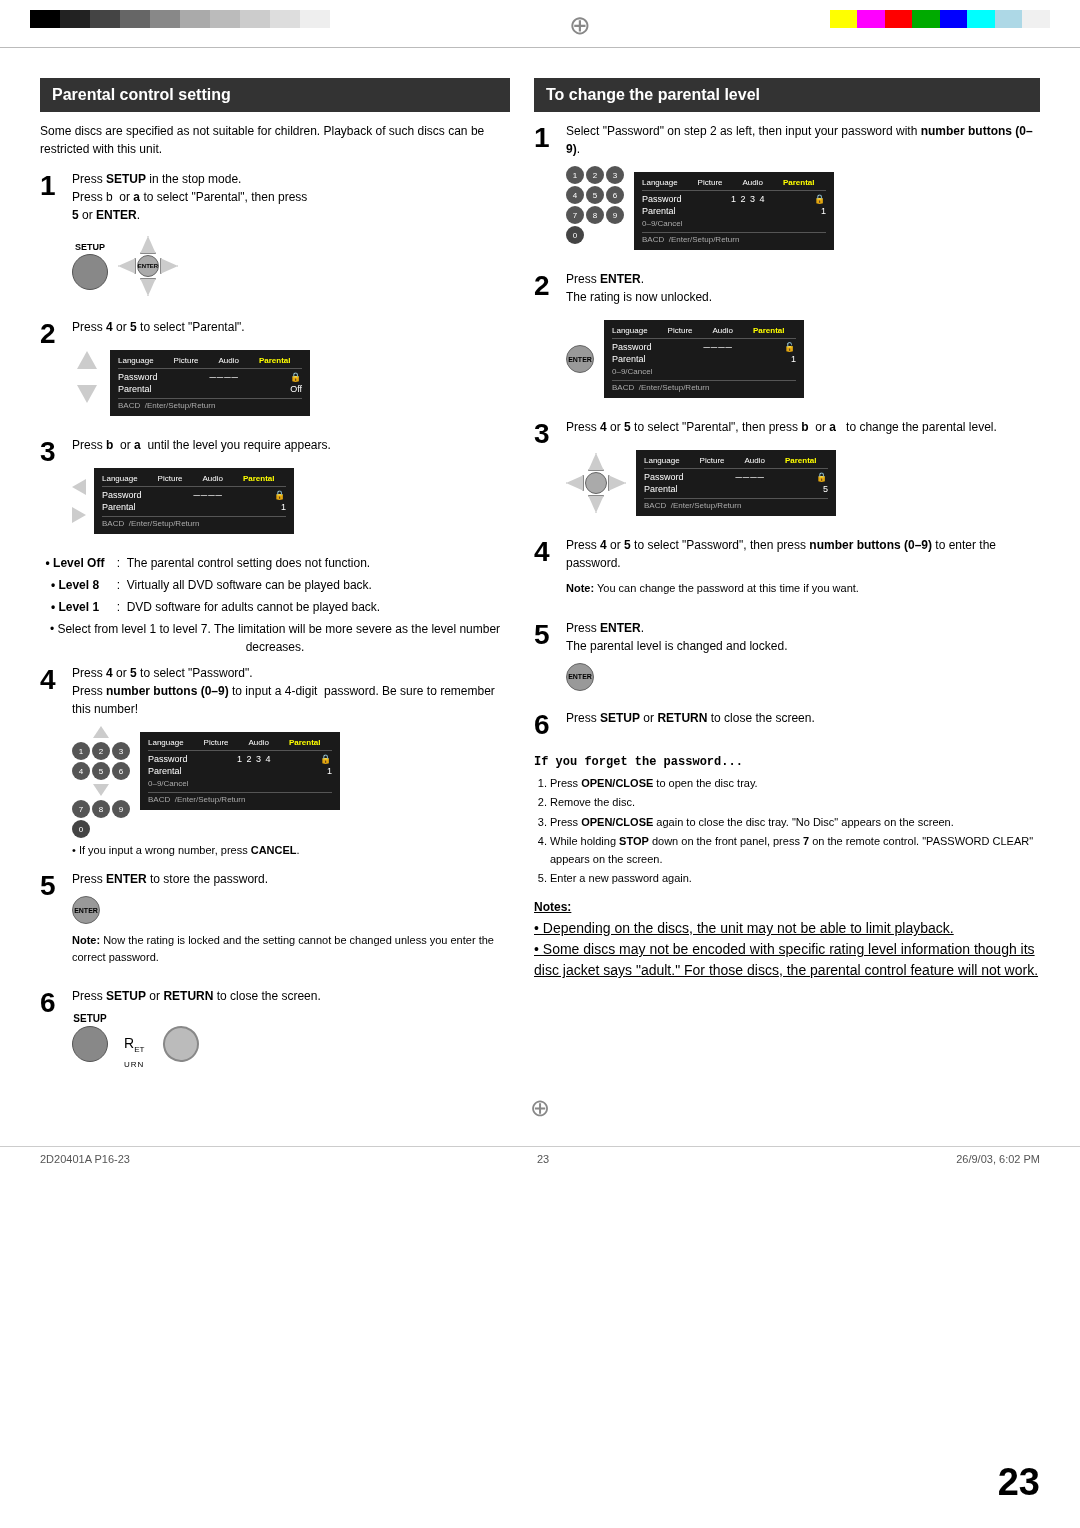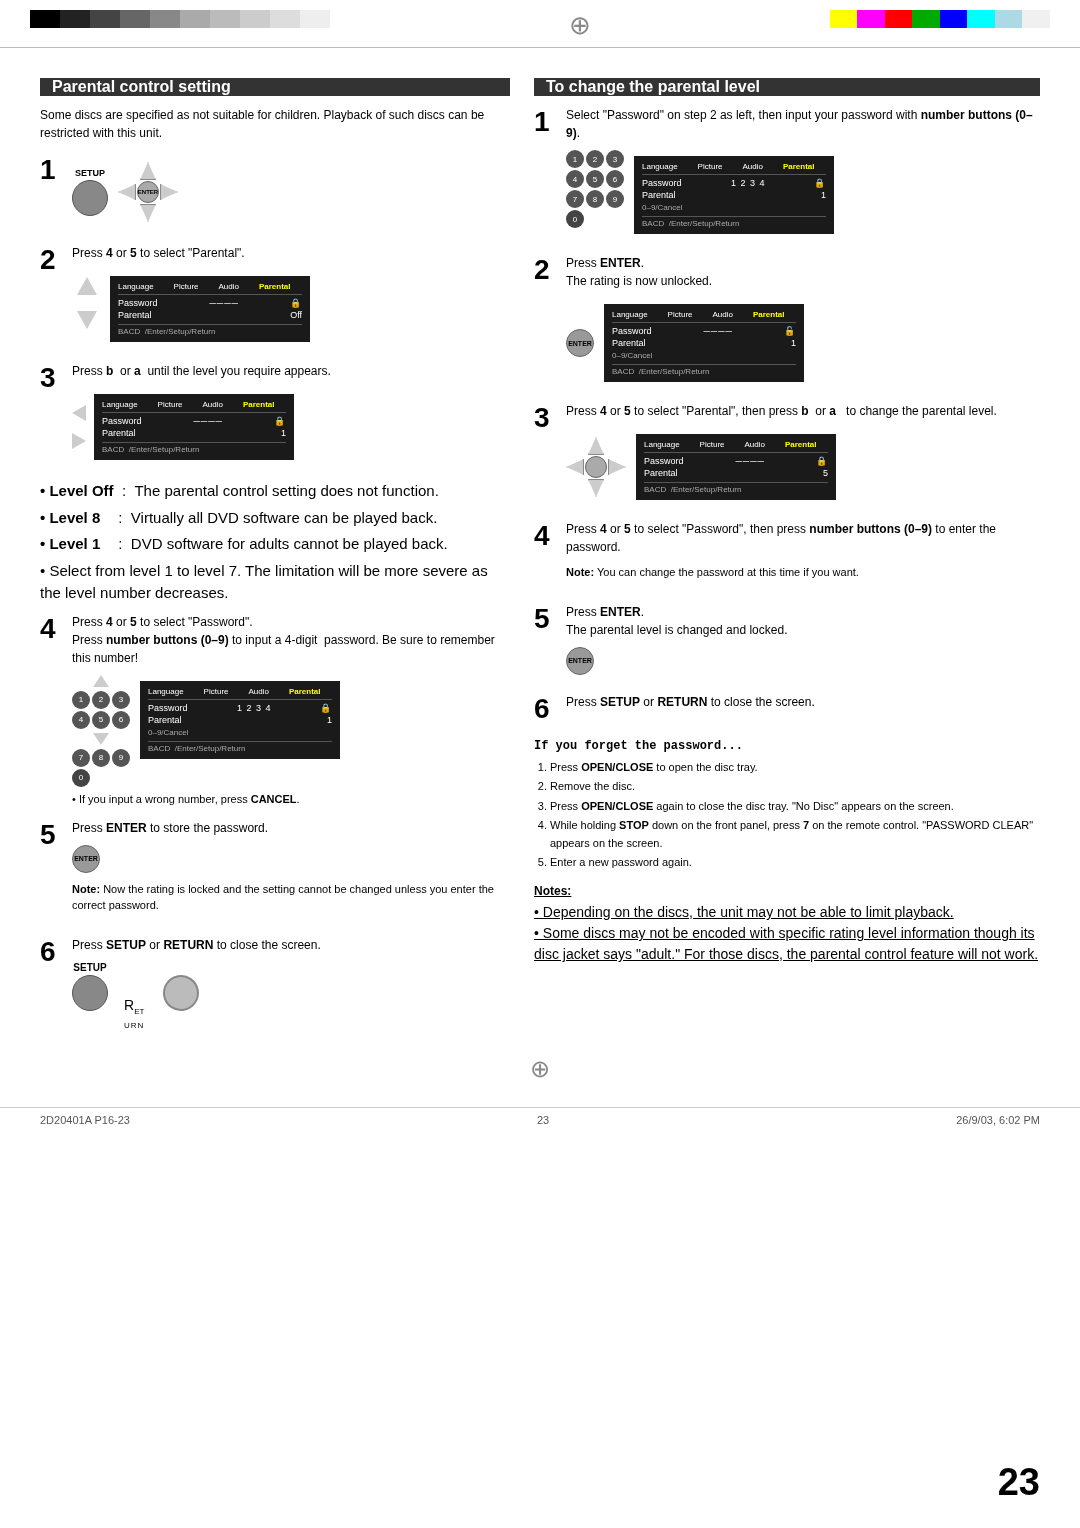--- a/index.html
+++ b/index.html
@@ -31,21 +31,21 @@
     .right-col {
       flex: 1;
     }
 
     
     .section-header {
       background: #333;
       color: #fff;
       font-size: 16px;
       font-weight: bold;
-      padding: 0 12px;
+      padding: 8px 12px;
       margin-bottom: 10px;
     }
 
     .intro-text {
       font-size: 12px;
       margin-bottom: 12px;
       line-height: 1.5;
     }
 
     
@@ -166,24 +166,25 @@
       width: 18px; height: 16px;
       clip-path: polygon(0% 0%, 100% 50%, 0% 100%);
     }
 
     
     .bullet-list {
       margin: 8px 0;
     }
 
     .bullet-item {
-      font-size: 15px;
+      font-size: 12px;
       line-height: 1.5;
       display: flex;
       margin-bottom: 4px;
+      text-align: center;
     }
 
     .bullet-item .bullet-label {
       font-weight: bold;
       min-width: 70px;
       flex-shrink: 0;
     }
 
     .bullet-item .colon {
       min-width: 16px;
@@ -362,20 +363,25 @@
   <div class="two-col">
 
     <div class="left-col">
       <div class="section-header">Parental control setting</div>
 
       <p class="intro-text">Some discs are specified as not suitable for children. Playback of such discs can be restricted with this unit.</p>
 
       <div class="step">
         <div class="step-number">1</div>
         <div class="step-content">
+          <div class="step-text">
+            Press <b>SETUP</b> in the stop mode.<br>
+            Press b &nbsp;or <b>a</b> to select "Parental", then press<br>
+            <b>5</b> or <b>ENTER</b>.
+          </div>
           <div style="display:flex; align-items:center; gap:10px; margin:4px 0;">
             <div style="display:flex; flex-direction:column; align-items:center;">
               <div style="font-size:9px; margin-bottom:2px;"><b>SETUP</b></div>
               <div class="setup-btn"></div>
             </div>
             <div class="btn-dpad">
               <div class="dpad-up"></div>
               <div class="dpad-down"></div>
               <div class="dpad-left"></div>
               <div class="dpad-right"></div>
@@ -541,21 +547,21 @@
 
       <div class="step">
         <div class="step-number">6</div>
         <div class="step-content">
           <div class="step-text">Press <b>SETUP</b> or <b>RETURN</b> to close the screen.</div>
           <div class="step6-btns">
             <div class="step6-btn-container">
               <div class="step6-btn-label"><b>SETUP</b></div>
               <div class="setup-btn" style="font-size:8px; color:#fff;"></div>
             </div>
-            <div style="font-size:14px; margin-top:35px;">R<sub style="font-size:8px;">ET</sub><br><span style="font-size:8px; letter-spacing:1px;">URN</span></div>
+            <div style="font-size:14px; margin-top:22px;">R<sub style="font-size:8px;">ET</sub><br><span style="font-size:8px; letter-spacing:1px;">URN</span></div>
             <div class="step6-btn-container">
               <div class="step6-btn-label" style="visibility:hidden;">RETURN</div>
               <div class="return-btn" style="font-size:8px; color:#333;"></div>
             </div>
           </div>
         </div>
       </div>
     </div>
 
     <div class="right-col">

